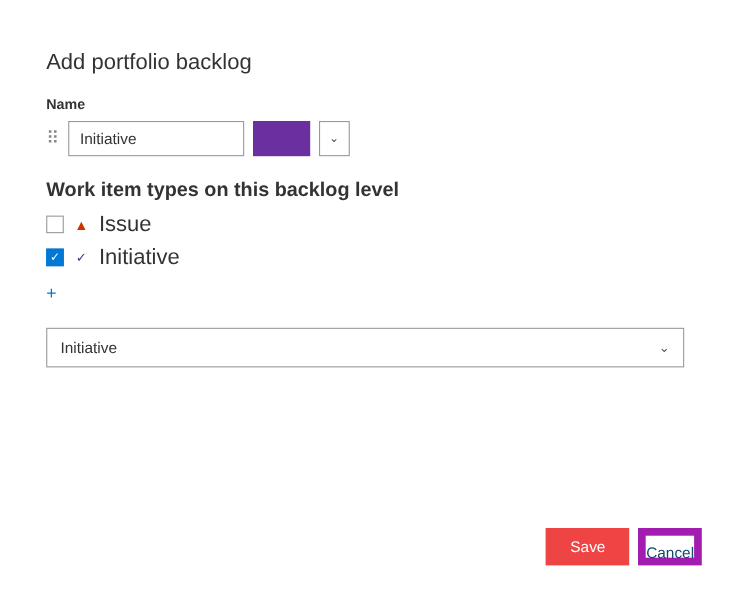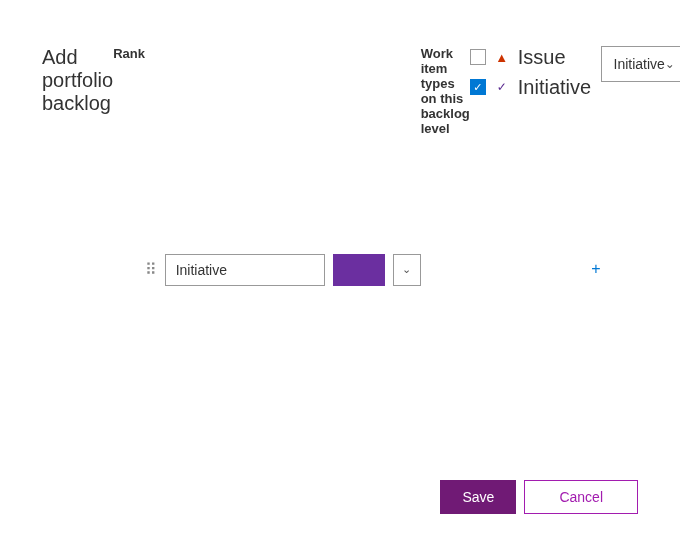--- a/index.html
+++ b/index.html
@@ -14,21 +14,21 @@
       align-items: center;
       justify-content: center;
     }
     .dialog {
       background: #fff;
       width: 660px;
       min-height: 520px;
       padding: 28px 32px 24px 32px;
       position: relative;
       display: flex;
-      flex-direction: row;
+      flex-direction: column;
       gap: 0;
     }
     .dialog-title {
       font-size: 20px;
       font-weight: 400;
       color: #333;
       margin-bottom: 18px;
     }
     .description-text {
       font-size: 13px;
@@ -77,24 +77,24 @@
       width: 28px;
       height: 32px;
       cursor: pointer;
       display: flex;
       align-items: center;
       justify-content: center;
       font-size: 11px;
       color: #555;
     }
     .section-label {
-      font-size: 13px;
+      font-size: 18px;
       font-weight: 600;
       color: #333;
-      margin-bottom: 28px;
+      margin-bottom: 10px;
     }
     .work-item-types {
       display: flex;
       flex-direction: column;
       gap: 7px;
       margin-bottom: 14px;
     }
     .work-item-row {
       display: flex;
       align-items: center;
@@ -182,45 +182,45 @@
       font-size: 12px;
     }
     .dialog-footer {
       position: absolute;
       bottom: 24px;
       right: 32px;
       display: flex;
       gap: 8px;
     }
     .btn-save {
-      background: #701a75;
+      background: #ef4444;
       color: #fff;
       border: none;
       padding: 7px 22px;
       font-size: 14px;
       cursor: pointer;
       height: 34px;
     }
     .btn-cancel {
       background: #fff;
-      color: #a21caf;
-      border: 1px solid #a21caf;
-      padding: 7px 34px;
+      color: #0c4a6e;
+      border: 7px solid #a21caf;
+      padding: 7px 0;
       font-size: 14px;
       cursor: pointer;
       height: 34px;
     }
   </style>
 </head>
 <body>
 
 <div class="dialog">
   <h2 class="dialog-title">Add portfolio backlog</h2>
 
-  <div class="field-label">Rank</div>
+  <div class="field-label">Name</div>
 
   <div class="name-row">
     <span class="drag-icon">⠿</span>
     <input class="name-input" type="text" value="Initiative" style="">
     <button class="color-btn" style="background:#6b2fa0;"></button>
     <button class="chevron-btn">
       <span>⌄</span>
     </button>
   </div>
 

